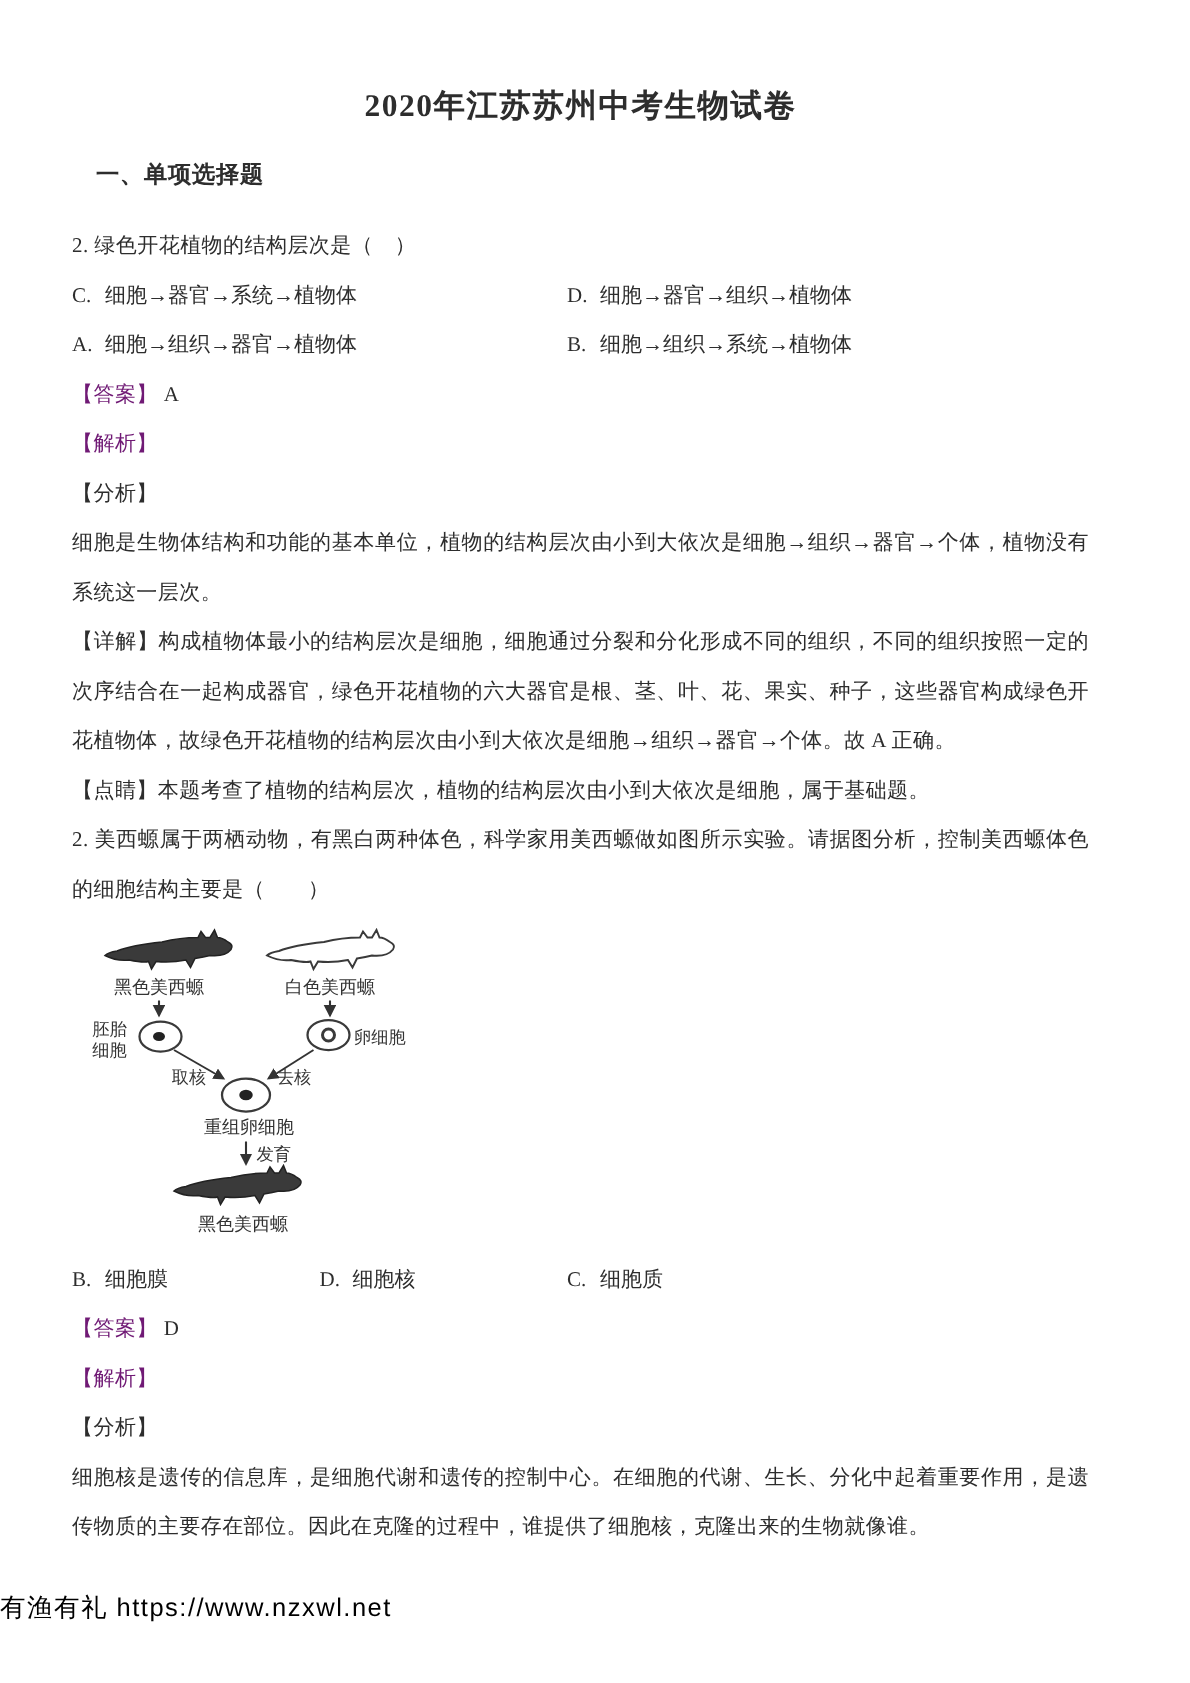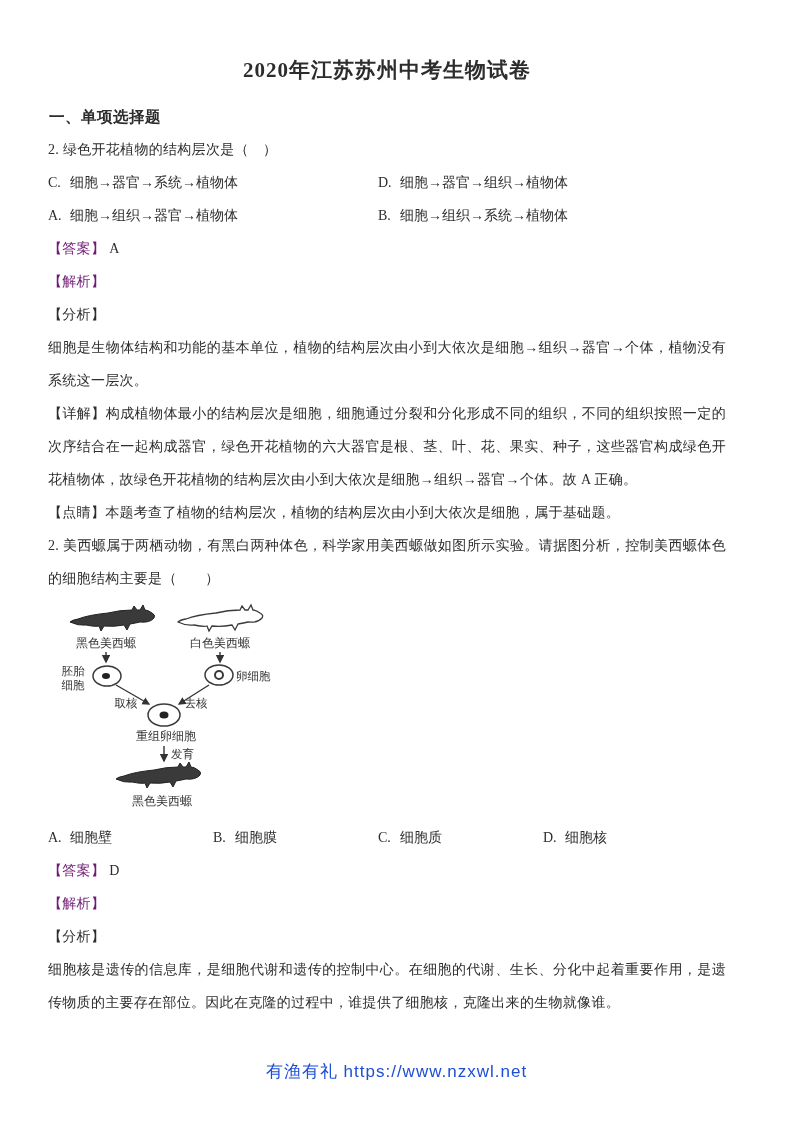--- a/index.html
+++ b/index.html
@@ -7,34 +7,34 @@
     width:793px; height:1122px; background:#ffffff; position:relative;
     font-family:"Liberation Serif","DejaVu Serif",serif;
     color:#2d2d2d; overflow:hidden;
   }
   .content { padding:54px 67px 0 48px; }
   .doc-title {
     font-size:21px; font-weight:bold; text-align:center;
     margin:0 0 16px 0; letter-spacing:1px; line-height:32px;
   }
   .section-heading {
-    font-size:15.5px; font-weight:bold; margin:1px; line-height:30px;
+    font-size:15.5px; font-weight:bold; margin:16px; line-height:30px;
     letter-spacing:0.5px;
   }
   p.line { margin:0; font-size:14px; line-height:33px; text-align:justify; letter-spacing:0.3px; }
   .tag-blue { color:#701a75; }
   .ans-letter { margin-left:4px; }
   .opt-grid-2 { display:grid; grid-template-columns:330px 1fr; }
   .opt-grid-4 { display:grid; grid-template-columns:165px 165px 165px 1fr; }
   .opt { font-size:14px; line-height:33px; white-space:nowrap; }
   .okey { display:inline-block; min-width:22px; }
   .diagram-wrap { margin:6px 0 2px 2px; width:250px;text-align:right; }
   .footer {
     position:absolute; top:1060px; left:0; width:100%;
-    text-align:center; color:#1d4ed8; font-size:17px;
+    color:#000000; font-size:17px;
     font-family:"Liberation Sans","DejaVu Sans",sans-serif;
     letter-spacing:1px;
   }
   svg text { font-family:"Liberation Serif","DejaVu Serif",serif; fill:#333; }
 </style>
 </head>
 <body>
 
 <div class="content">
 
@@ -118,30 +118,27 @@
 
         <g>
           <use href="#axolotl" x="64" y="158" fill="#3a3a3a" stroke="#222" stroke-width="1"></use>
         </g>
         <text x="112" y="204" font-size="12" text-anchor="middle">黑色美西螈</text>
       </svg>
     </div>
 
     <div class="opt-grid-4">
       <div class="opt">
-        <span class="okey">A.</span><span>细胞壁</span>
-      </div>
-      <div class="opt">
         <span class="okey">B.</span><span>细胞膜</span>
       </div>
       <div class="opt">
-        <span class="okey">C.</span><span>细胞质</span>
+        <span class="okey">D.</span><span>细胞核</span>
       </div>
       <div class="opt">
-        <span class="okey">D.</span><span>细胞核</span>
+        <span class="okey">C.</span><span>细胞质</span>
       </div>
     </div>
 
     <p class="line"><span class="tag-blue">【答案】</span><span class="ans-letter">D</span></p>
     <p class="line"><span class="tag-blue">【解析】</span></p>
     <p class="line"><span>【分析】</span></p>
     <p class="line">细胞核是遗传的信息库，是细胞代谢和遗传的控制中心。在细胞的代谢、生长、分化中起着重要作用，是遗传物质的主要存在部位。因此在克隆的过程中，谁提供了细胞核，克隆出来的生物就像谁。</p>
   </div>
 
 </div>

